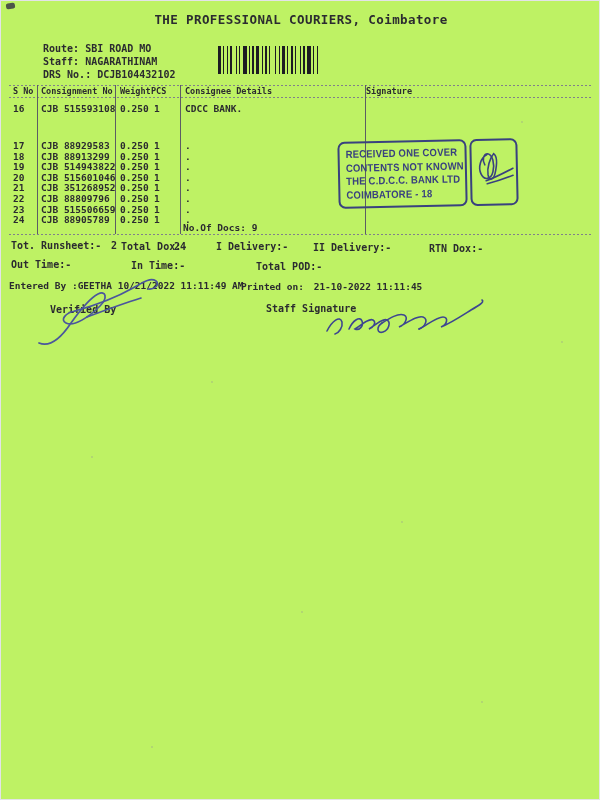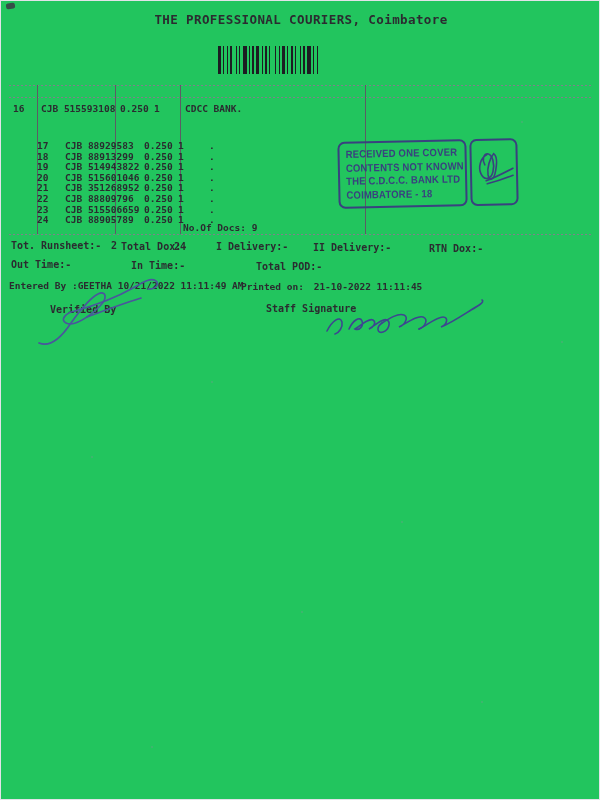--- a/index.html
+++ b/index.html
@@ -1,18 +1,18 @@
 <!DOCTYPE html>
 <html><head>
 <meta charset="utf-8">
 <style>
   html,body{margin:0;padding:0;background:#fff;}
   .page{
     position:relative;width:600px;height:800px;overflow:hidden;
-    background:#22c55e;
+    background:#bef264;
     border:1px solid #e3e3e8;box-sizing:border-box;
     font-family:"DejaVu Sans Mono","Liberation Mono",monospace;
     color:#2b2b30;
   }
   .abs{position:absolute;}
   
   .hdr-company{top:11px;left:0;width:600px;text-align:center;font-size:12.5px;font-weight:700;letter-spacing:.4px;}
   .hdr-sub{top:26px;left:0;width:600px;text-align:center;font-size:11.5px;font-weight:700;letter-spacing:.2px;}
   .info-left{top:41px;left:42px;font-size:10px;font-weight:700;line-height:13px;}
   .info-right{top:42px;left:355px;font-size:10px;font-weight:700;line-height:13px;}
@@ -24,21 +24,21 @@
   .dash-top{top:84px;}
   .dash-mid{top:96px;}
   .dash-bot{top:233px;}
   
   .vline{top:84px;width:1px;height:149px;background:#5c5c64;}
   
   .th-row .cell,.trow .cell,.row16 .cell{position:absolute;white-space:nowrap;}
   .th-row{top:85px;left:0;width:600px;height:11px;font-size:8.5px;font-weight:700;}
   .row16{top:102px;left:0;width:572px;height:11px;font-size:9.5px;font-weight:700;}
   .rows-block{top:139px;left:0;width:600px;}
-  .trow{position:relative;height:10.6px;font-size:9.5px;font-weight:700;margin-left:24px;}
+  .trow{position:relative;height:10.6px;font-size:9.5px;font-weight:700;}
   .c-sno{left:12px;}
   .c-con{left:40px;}
   .c-wt{left:119px;}
   .c-pcs{left:153px;}
   .c-det{left:184px;}
   .c-sig{left:365px;}
   .docs-note{top:221px;left:182px;font-size:9.5px;font-weight:700;}
   
   .stamp{top:139px;left:337px;display:flex;gap:3px;transform:rotate(-1.2deg);}
   .stamp-box{border:2.5px solid #39417f;border-radius:7px;box-sizing:border-box;}
@@ -57,20 +57,25 @@
 </style>
 </head>
 <body>
 
 <div class="page">
 
   <div class="abs corner-mark"></div>
 
   <div class="abs hdr-company">THE PROFESSIONAL COURIERS, Coimbatore</div>
 
+  <div class="abs info-left">
+    <div><span class="lbl">Route:</span><span class="val">SBI ROAD MO</span></div>
+    <div><span class="lbl">Staff:</span><span class="val">NAGARATHINAM</span></div>
+    <div><span class="lbl">DRS No.:</span><span class="val">DCJB104432102</span></div>
+  </div>
 
   <svg class="abs" style="top:45px;left:217px;" width="120" height="28" id="barcode">
       <rect x="0" y="0" width="3" height="28" fill="#1c1c22"></rect>
       <rect x="5" y="0" width="1" height="28" fill="#1c1c22"></rect>
       <rect x="9" y="0" width="1" height="28" fill="#1c1c22"></rect>
       <rect x="12" y="0" width="2" height="28" fill="#1c1c22"></rect>
       <rect x="18" y="0" width="1" height="28" fill="#1c1c22"></rect>
       <rect x="21" y="0" width="1" height="28" fill="#1c1c22"></rect>
       <rect x="25" y="0" width="4" height="28" fill="#1c1c22"></rect>
       <rect x="31" y="0" width="1" height="28" fill="#1c1c22"></rect>
@@ -94,20 +99,28 @@
 
 
   <div class="abs dash dash-top"></div>
   <div class="abs dash dash-mid"></div>
   <div class="abs dash dash-bot"></div>
   <div class="abs vline" style="left:36px;"></div>
   <div class="abs vline" style="left:114px;"></div>
   <div class="abs vline" style="left:179px;"></div>
   <div class="abs vline" style="left:364px;"></div>
 
+  <div class="abs th-row">
+    <span class="cell c-sno">S No</span>
+    <span class="cell c-con">Consignment No</span>
+    <span class="cell c-wt">Weight</span>
+    <span class="cell" style="left:150px;">PCS</span>
+    <span class="cell c-det">Consignee Details</span>
+    <span class="cell c-sig">Signature</span>
+  </div>
 
   <div class="abs row16">
     <span class="cell c-sno">16</span>
     <span class="cell c-con">CJB 515593108</span>
     <span class="cell c-wt">0.250</span>
     <span class="cell c-pcs">1</span>
     <span class="cell c-det">CDCC BANK.</span>
   </div>
 
   <div class="abs rows-block">

